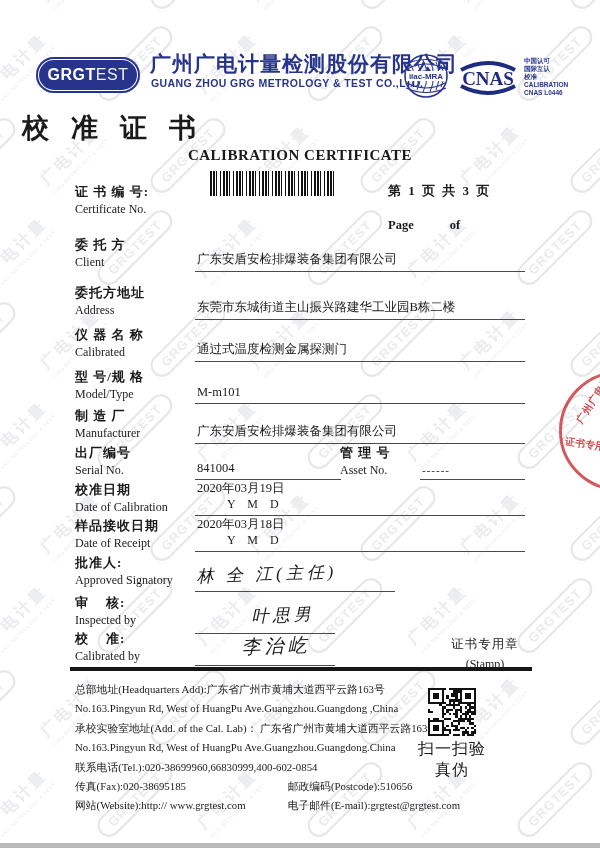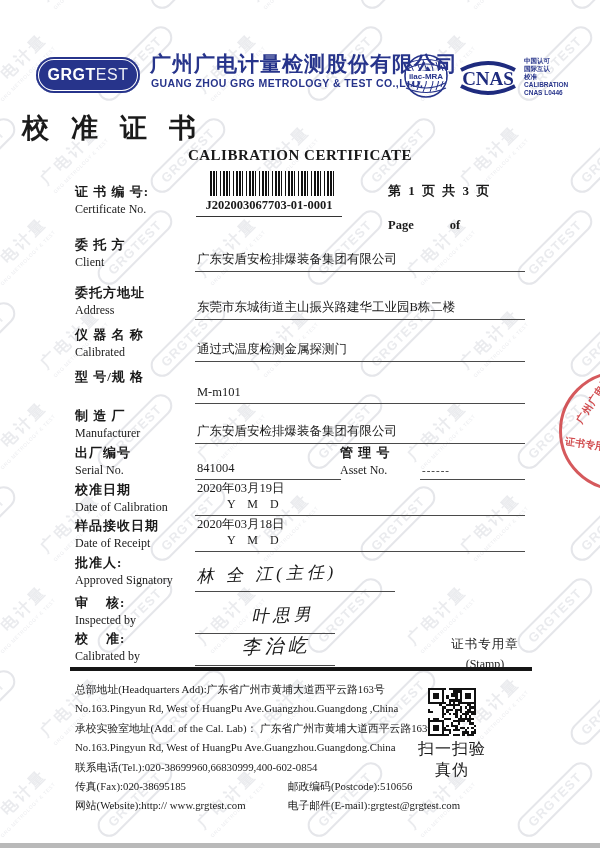--- a/index.html
+++ b/index.html
@@ -261,21 +261,20 @@
 CNAS L0446</div>
 
     <div class="title-cn">校准证书</div>
     <div class="title-en">CALIBRATION CERTIFICATE</div>
 
     <div class="cert-label">
       <div class="lab-cn">证 书 编 号:</div>
       <div class="lab-en">Certificate No.</div>
     </div>
     <div class="barcode"></div>
-    <div class="cert-num">J202003067703-01-0001</div>
     <div class="page-ind">
       <div class="cn">第 1 页 共 3 页</div>
       <div class="en">
         <span>Page</span>
         <span class="of">of</span>
       </div>
     </div>
 
     <div class="row r1">
       <div class="lab-cn">委 托 方</div>
@@ -287,20 +286,21 @@
       <div class="lab-en">Address</div>
       <div class="val">东莞市东城街道主山振兴路建华工业园B栋二楼</div>
     </div>
     <div class="row r3">
       <div class="lab-cn">仪 器 名 称</div>
       <div class="lab-en">Calibrated</div>
       <div class="val">通过式温度检测金属探测门</div>
     </div>
     <div class="row r4">
       <div class="lab-cn">型 号/规 格</div>
+      <div class="lab-en">Model/Type</div>
       <div class="val">M-m101</div>
     </div>
     <div class="row r5">
       <div class="lab-cn">制 造 厂</div>
       <div class="lab-en">Manufacturer</div>
       <div class="val">广东安盾安检排爆装备集团有限公司</div>
     </div>
     <div class="row r6">
       <div class="lab-cn">出厂编号</div>
       <div class="lab-en">Serial No.</div>

